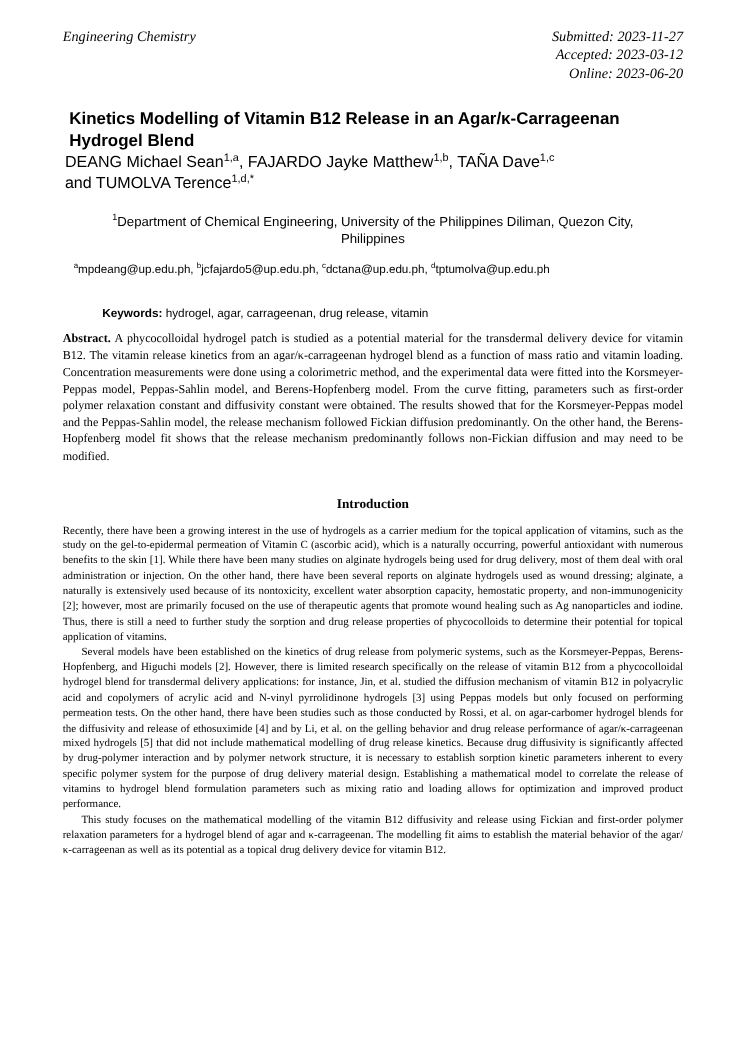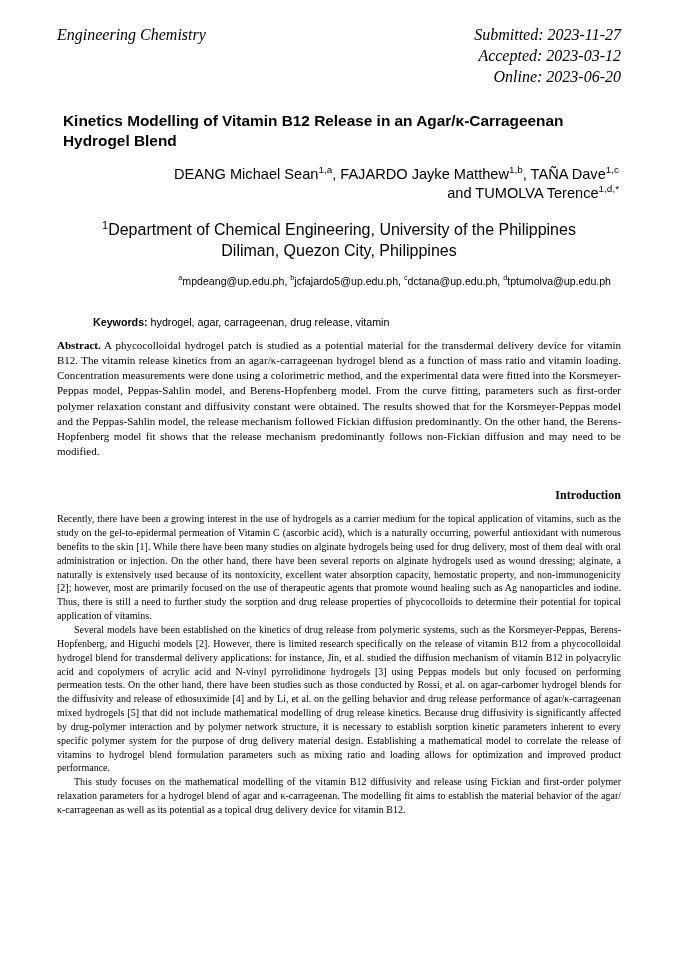--- a/index.html
+++ b/index.html
@@ -24,57 +24,57 @@
     padding: 24px 57px 0 57px;
   }
 
   
   .journal-header {
     display: flex;
     justify-content: space-between;
     align-items: flex-start;
     font-family: "Liberation Serif", serif;
     font-style: italic;
-    font-size: 16px;
+    font-size: 13px;
     line-height: 1.32;
   }
   .journal-header .left  { text-align: left; }
   .journal-header .right { text-align: right; white-space: nowrap; }
   .journal-header div > div { white-space: nowrap; }
 
   
   .title {
     font-family: "Liberation Sans", sans-serif;
     font-weight: bold;
     font-size: 15.4px;
     line-height: 1.28;
     margin: 24px 6px 0 6px;
   }
 
   .authors {
     font-family: "Liberation Sans", sans-serif;
     font-size: 14.6px;
     line-height: 1.33;
-    text-align: right;
-    margin: 14px 2px 0 2px;
+    text-align: left;
+    margin: 0 2px 0 2px;
   }
 
   .affiliation {
     font-family: "Liberation Sans", sans-serif;
-    font-size: 16px;
+    font-size: 12px;
     line-height: 1.34;
     text-align: center;
     margin: 15px 38px 0 38px;
   }
 
   .emails {
     font-family: "Liberation Sans", sans-serif;
     font-size: 10.6px;
     line-height: 1.34;
-    text-align: right;
+    text-align: left;
     margin: 13px 10px 0 10px;
   }
 
   sup {
     font-size: 0.68em;
     line-height: 0;
     vertical-align: super;
   }
 
   
@@ -97,21 +97,21 @@
   }
   .abstract .ab-label { font-weight: bold; }
 
   
   .section-heading {
     font-family: "Liberation Serif", serif;
     font-weight: bold;
     font-size: 12.1px;
     line-height: 1.3;
     margin: 28px 0 0 0;
-    text-align: right;
+    text-align: center;
   }
 
   .body-par {
     font-family: "Liberation Serif", serif;
     font-size: 10px;
     line-height: 1.385;
     text-align: justify;
     margin: 9px 0 0 0;
   }
   .body-par.indent { text-indent: 17px; margin-top: 0; }

